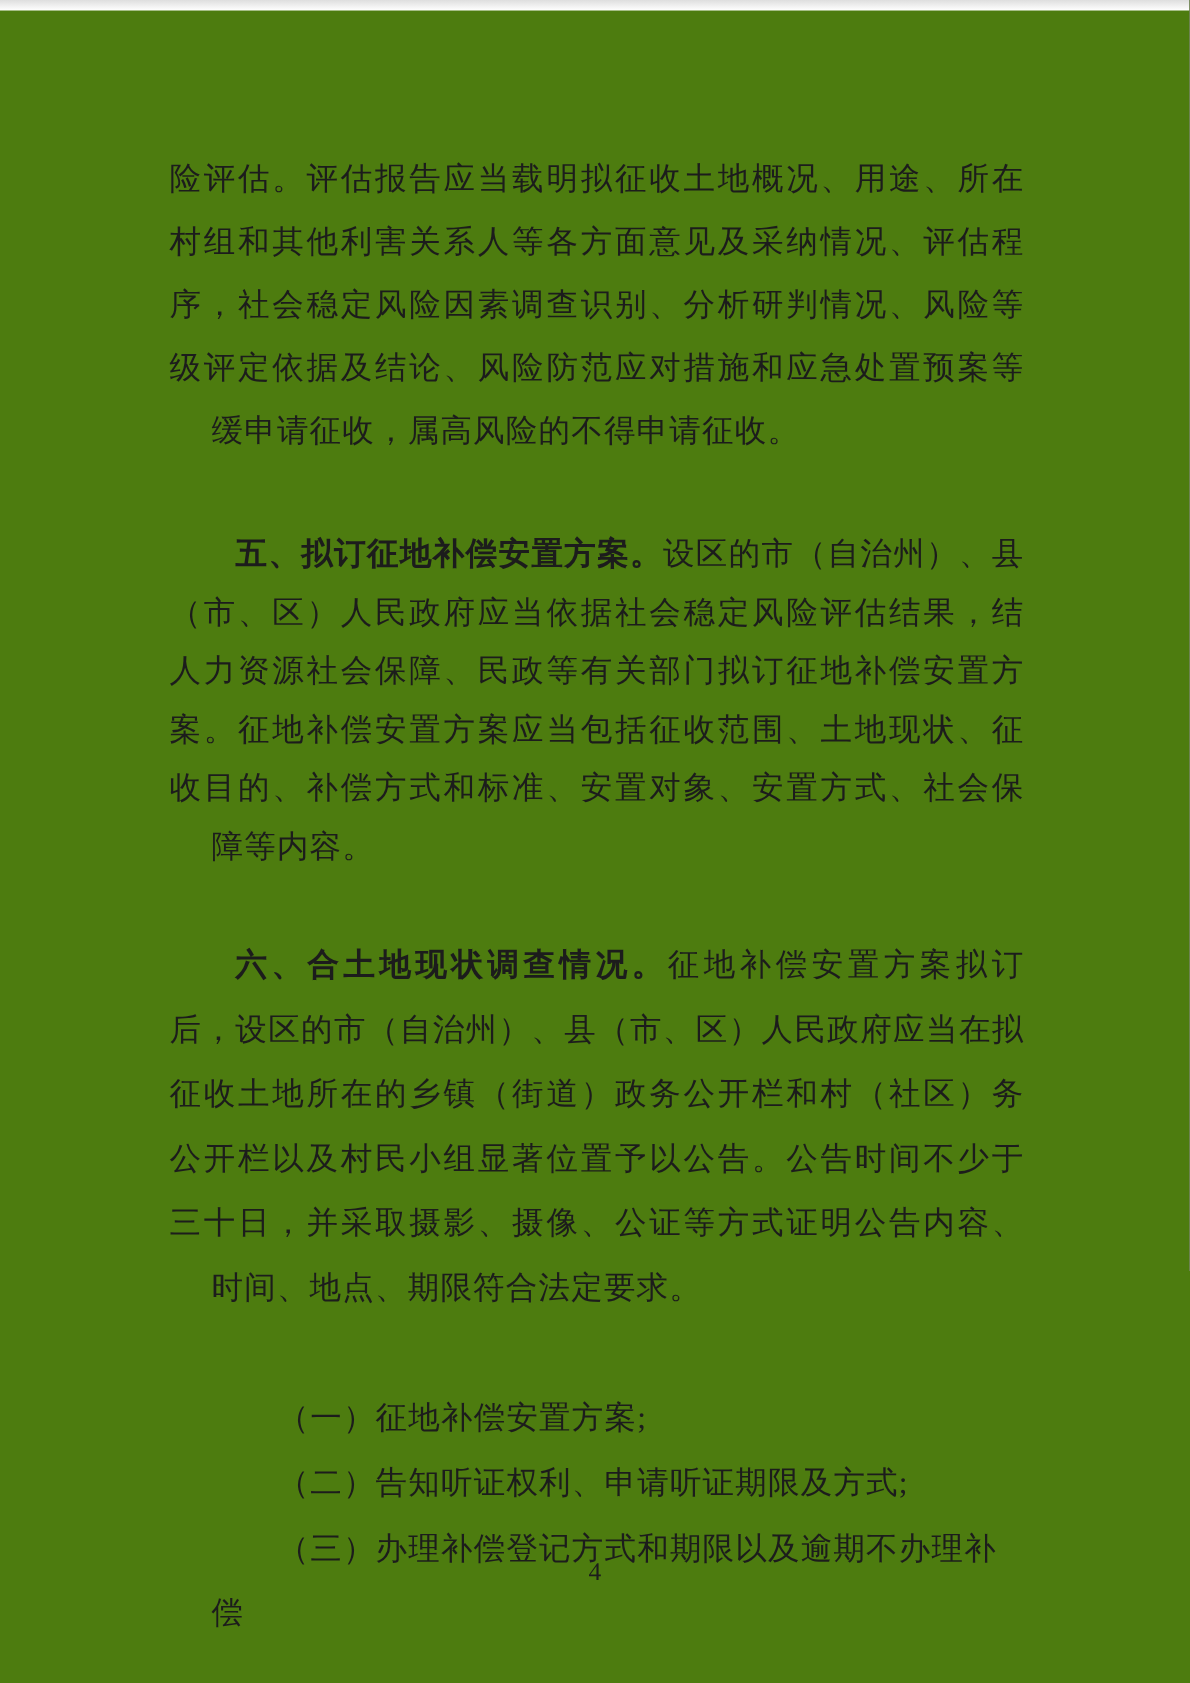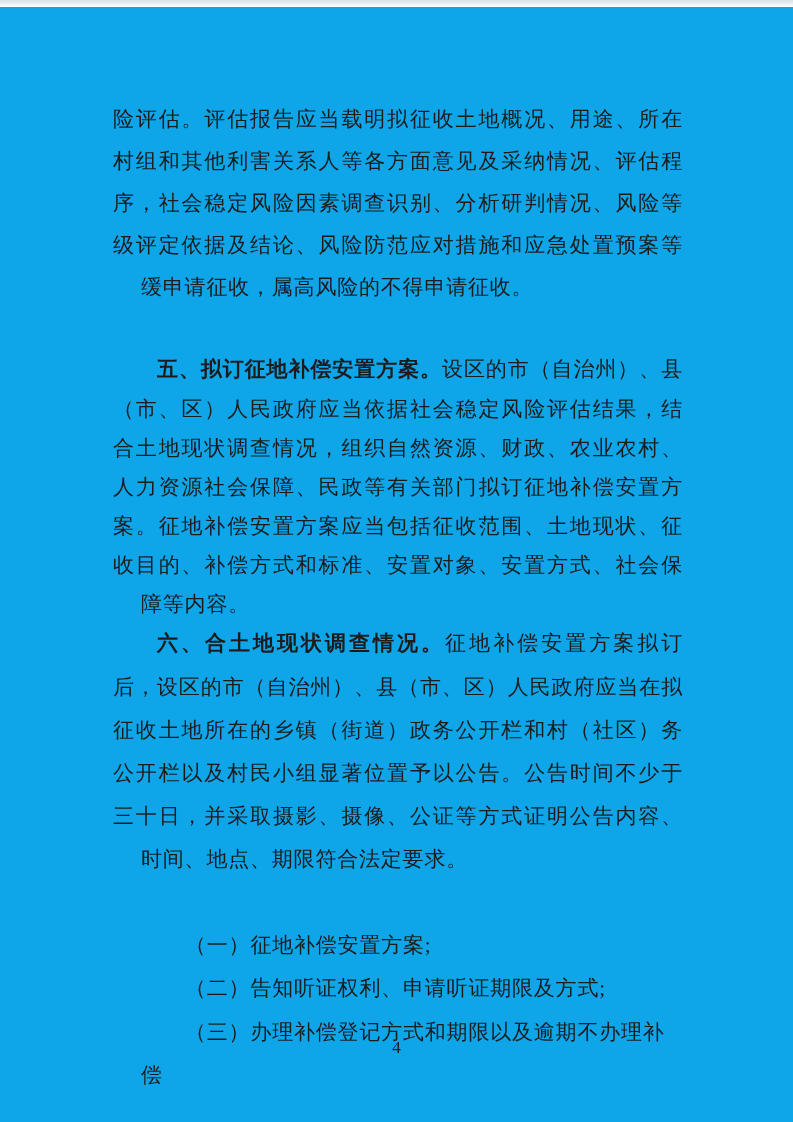--- a/index.html
+++ b/index.html
@@ -5,21 +5,21 @@
   html, body {
     margin: 0;
     padding: 0;
     background: #888;
   }
   .page {
     position: relative;
     width: 793px;
     height: 1122px;
     margin: 0 auto;
-    background: #0ea5e9;
+    background: #4d7c0f;
     overflow: hidden;
     font-family: "Liberation Serif", serif;
     color: #1c1c1c;
   }
   .scan-edge {
     position: absolute;
     top: 0; left: 0; right: 0;
     height: 7px;
     background: linear-gradient(#dedede, #ffffff);
   }
@@ -48,21 +48,21 @@
   .last {
     text-align: left;
     text-align-last: left;
     margin-left: 28px;
   }
   .indent {
     text-indent: 44px;
   }
   .hd {
     font-weight: 700;
-    font-family: Liberation Mono, monospace;
+    font-family: Liberation Sans, sans-serif;
   }
   .page-number {
     position: absolute;
     left: 0;
     top: 1038px;
     width: 100%;
     text-align: center;
     font-size: 17px;
     letter-spacing: 0;
     color: #1c1c1c;
@@ -80,21 +80,20 @@
       <div class="line jl">险评估。评估报告应当载明拟征收土地概况、用途、所在</div>
       <div class="line jl">村组和其他利害关系人等各方面意见及采纳情况、评估程</div>
       <div class="line jl">序，社会稳定风险因素调查识别、分析研判情况、风险等</div>
       <div class="line jl">级评定依据及结论、风险防范应对措施和应急处置预案等</div>
       <div class="line last">缓申请征收，属高风险的不得申请征收。</div>
     </section>
 
     <section class="para" style="top:350px; line-height:39px;">
       <div class="line jl indent"><b class="hd">五、拟订征地补偿安置方案。</b><span>设区的市（自治州）、县</span></div>
       <div class="line jl">（市、区）人民政府应当依据社会稳定风险评估结果，结</div>
-      <div class="line jl">合土地现状调查情况，组织自然资源、财政、农业农村、</div>
       <div class="line jl">人力资源社会保障、民政等有关部门拟订征地补偿安置方</div>
       <div class="line jl">案。征地补偿安置方案应当包括征收范围、土地现状、征</div>
       <div class="line jl">收目的、补偿方式和标准、安置对象、安置方式、社会保</div>
       <div class="line last">障等内容。</div>
     </section>
 
     <section class="para" style="top:622px; line-height:43px;">
       <div class="line jl indent"><b class="hd">六、合土地现状调查情况。</b><span>征地补偿安置方案拟订</span></div>
       <div class="line jl">后，设区的市（自治州）、县（市、区）人民政府应当在拟</div>
       <div class="line jl">征收土地所在的乡镇（街道）政务公开栏和村（社区）务</div>

